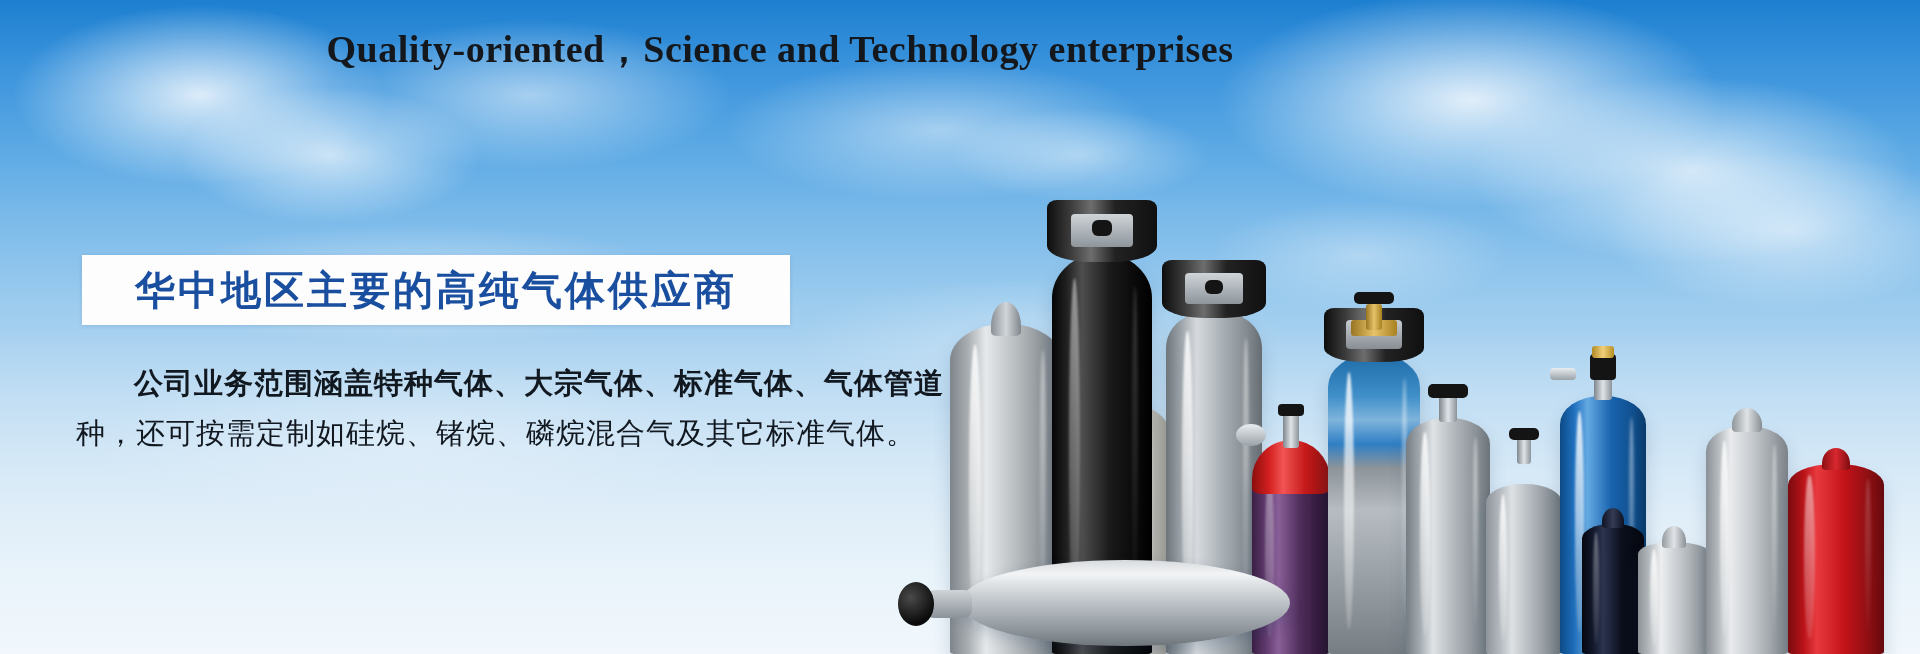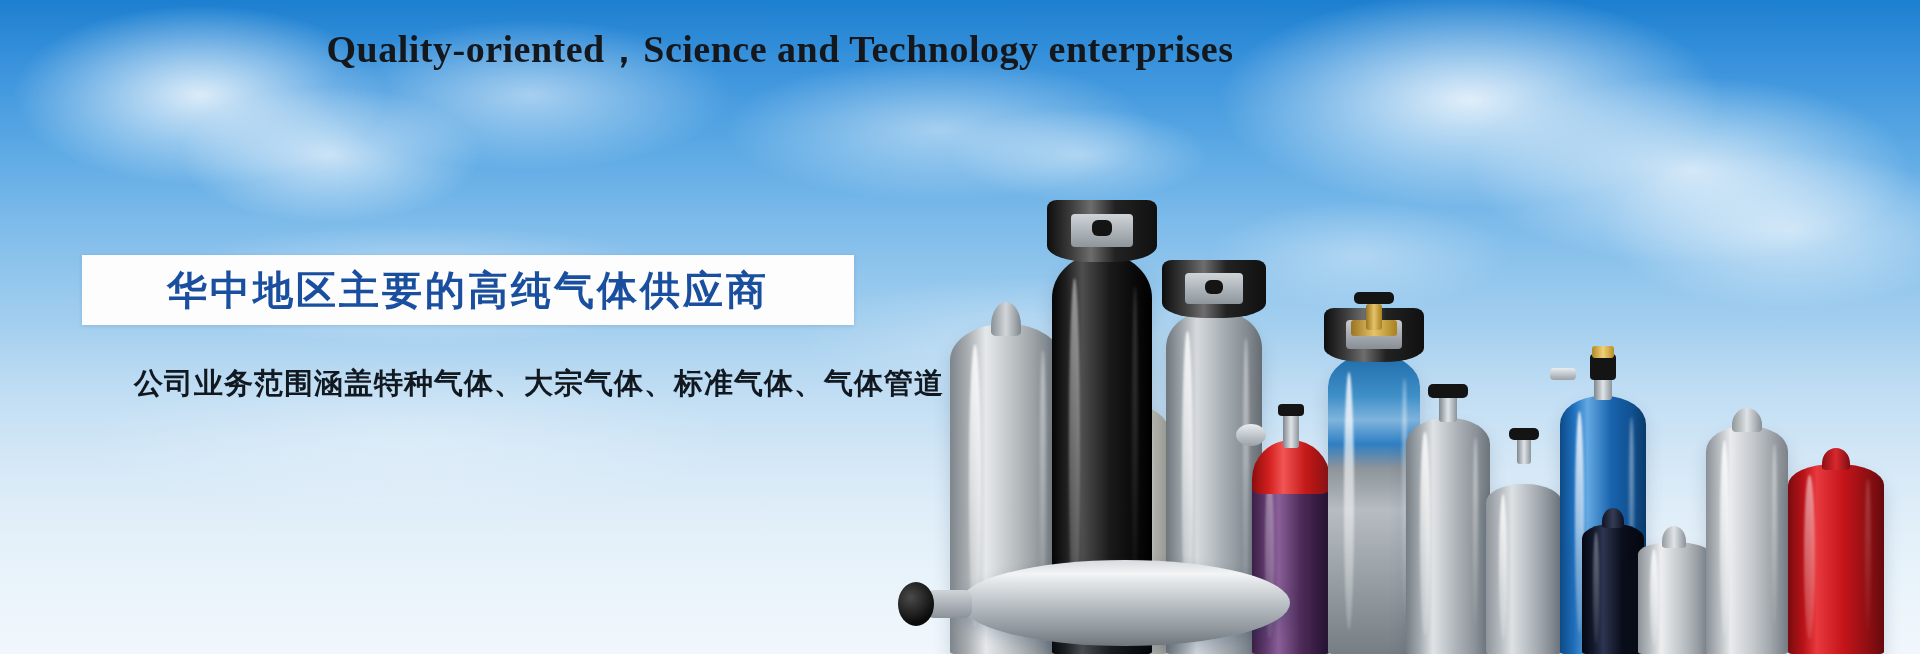--- a/index.html
+++ b/index.html
@@ -92,21 +92,21 @@
     margin: 6px 0 0 0;
     letter-spacing: 0.5px;
     white-space: nowrap;
   }
 
   
   .highlight-box {
     position: absolute;
     left: 82px;
     top: 255px;
-    width: 772px;
+    width: 708px;
     height: 70px;
     background: #fdfdfd;
     box-shadow: 0 1px 4px rgba(0,40,90,0.14);
     display: flex;
     align-items: center;
     justify-content: center;
   }
   .highlight-text {
     font-family: "Liberation Sans", sans-serif;
     font-weight: bold;
@@ -276,20 +276,21 @@
   <div class="headline-block">
     <div class="subheadline">Quality-oriented，Science and Technology enterprises</div>
   </div>
 
   <div class="highlight-box">
     <span class="highlight-text">华中地区主要的高纯气体供应商</span>
   </div>
 
   <div class="body-copy">
     <div class="line indent">公司业务范围涵盖特种气体、大宗气体、标准气体、气体管道</div>
+    <div class="line">种，还可按需定制如硅烷、锗烷、磷烷混合气及其它标准气体。</div>
   </div>
 
   <div class="cylinders">
 
     <div class="cyl" style="left:10px; width:112px; height:330px;">
       <div class="body-tube" style="height:330px;
            background:linear-gradient(to right,#7e858b 0%,#a9aeb2 16%,#e6e9eb 32%,#b6bbbe 60%,#8b9196 84%,#6b7177 100%);">
         <div class="shine"></div>
           <div class="shine2"></div>
       </div>

